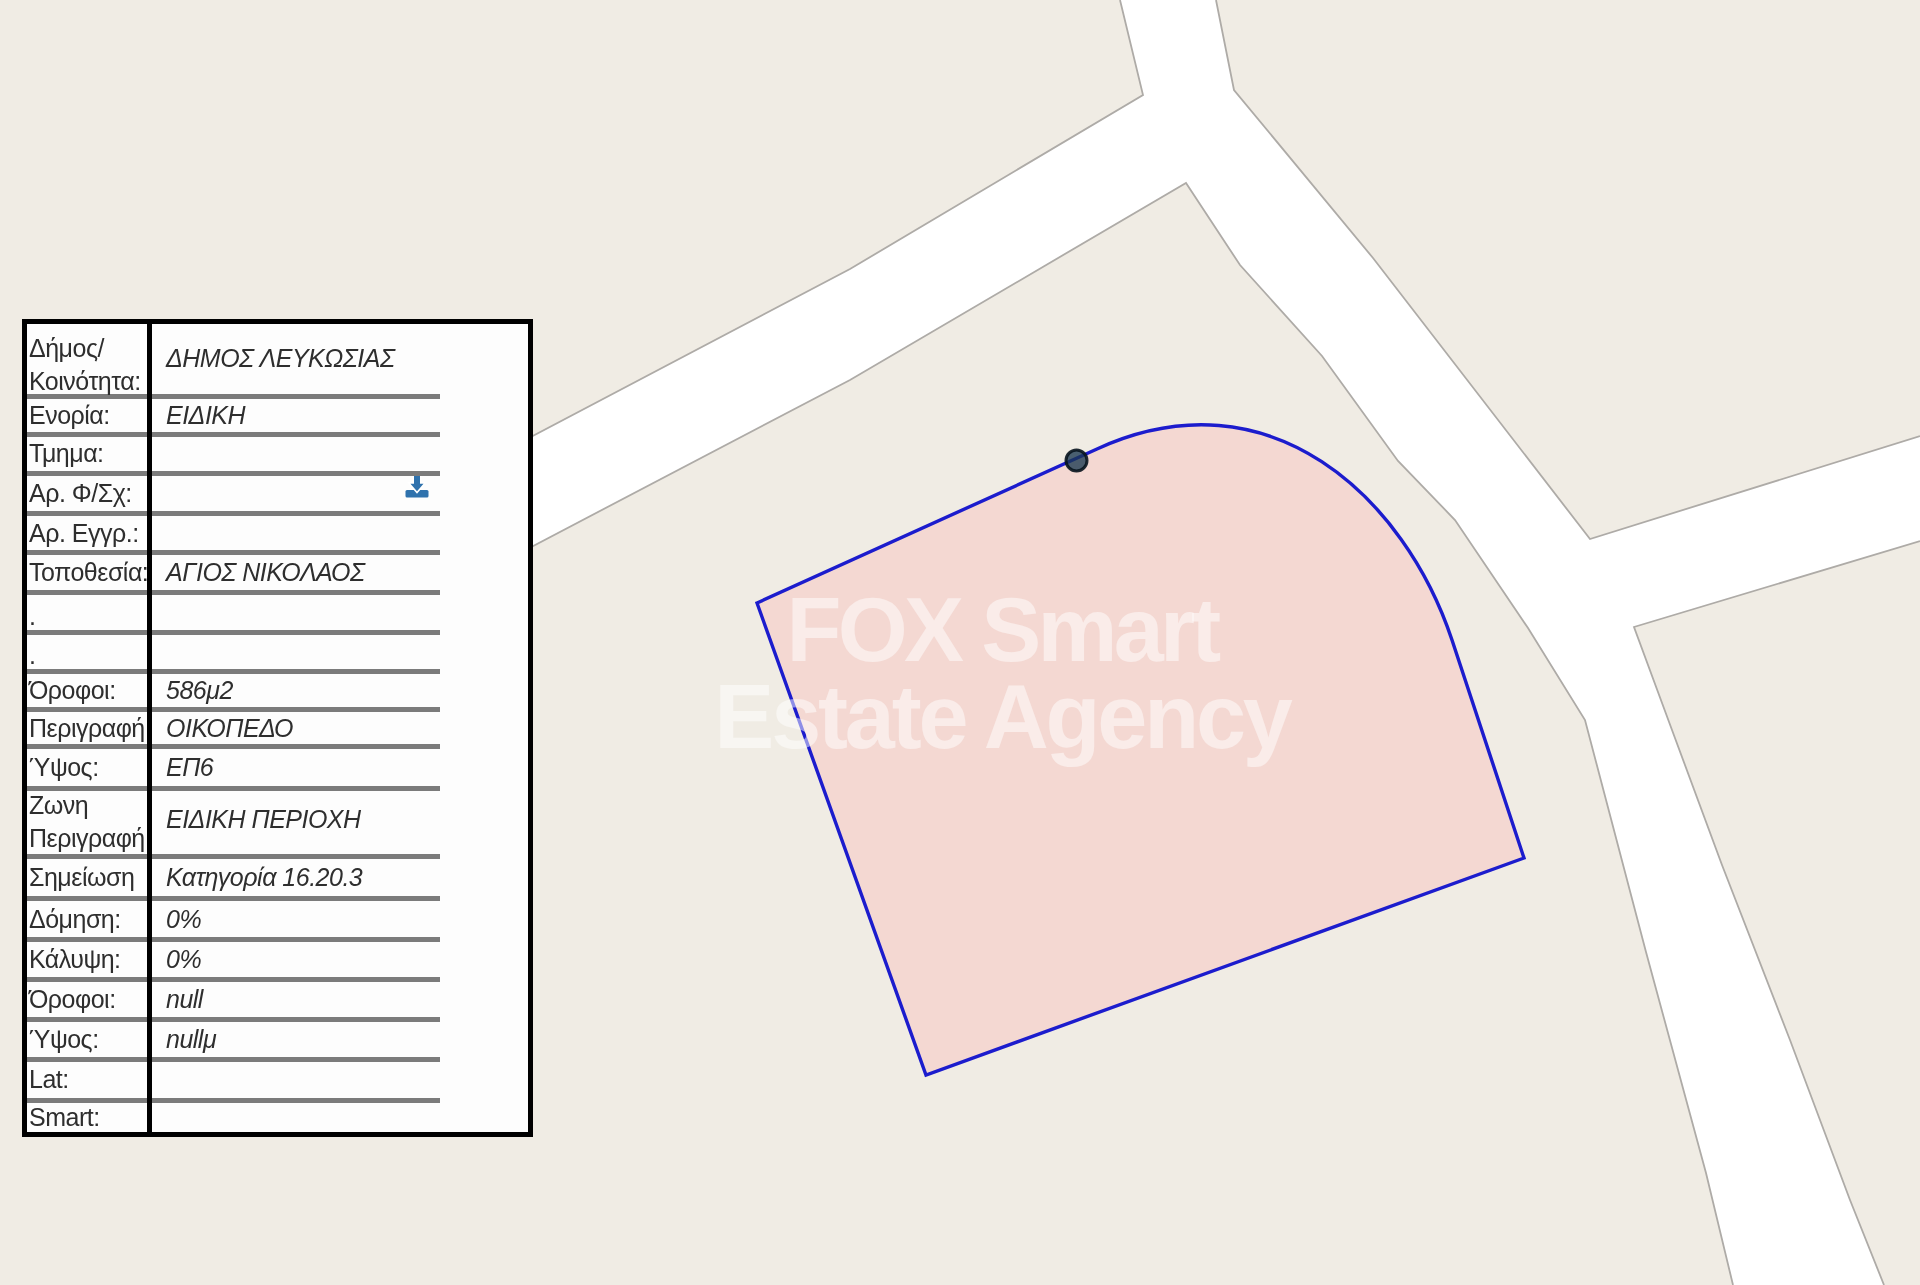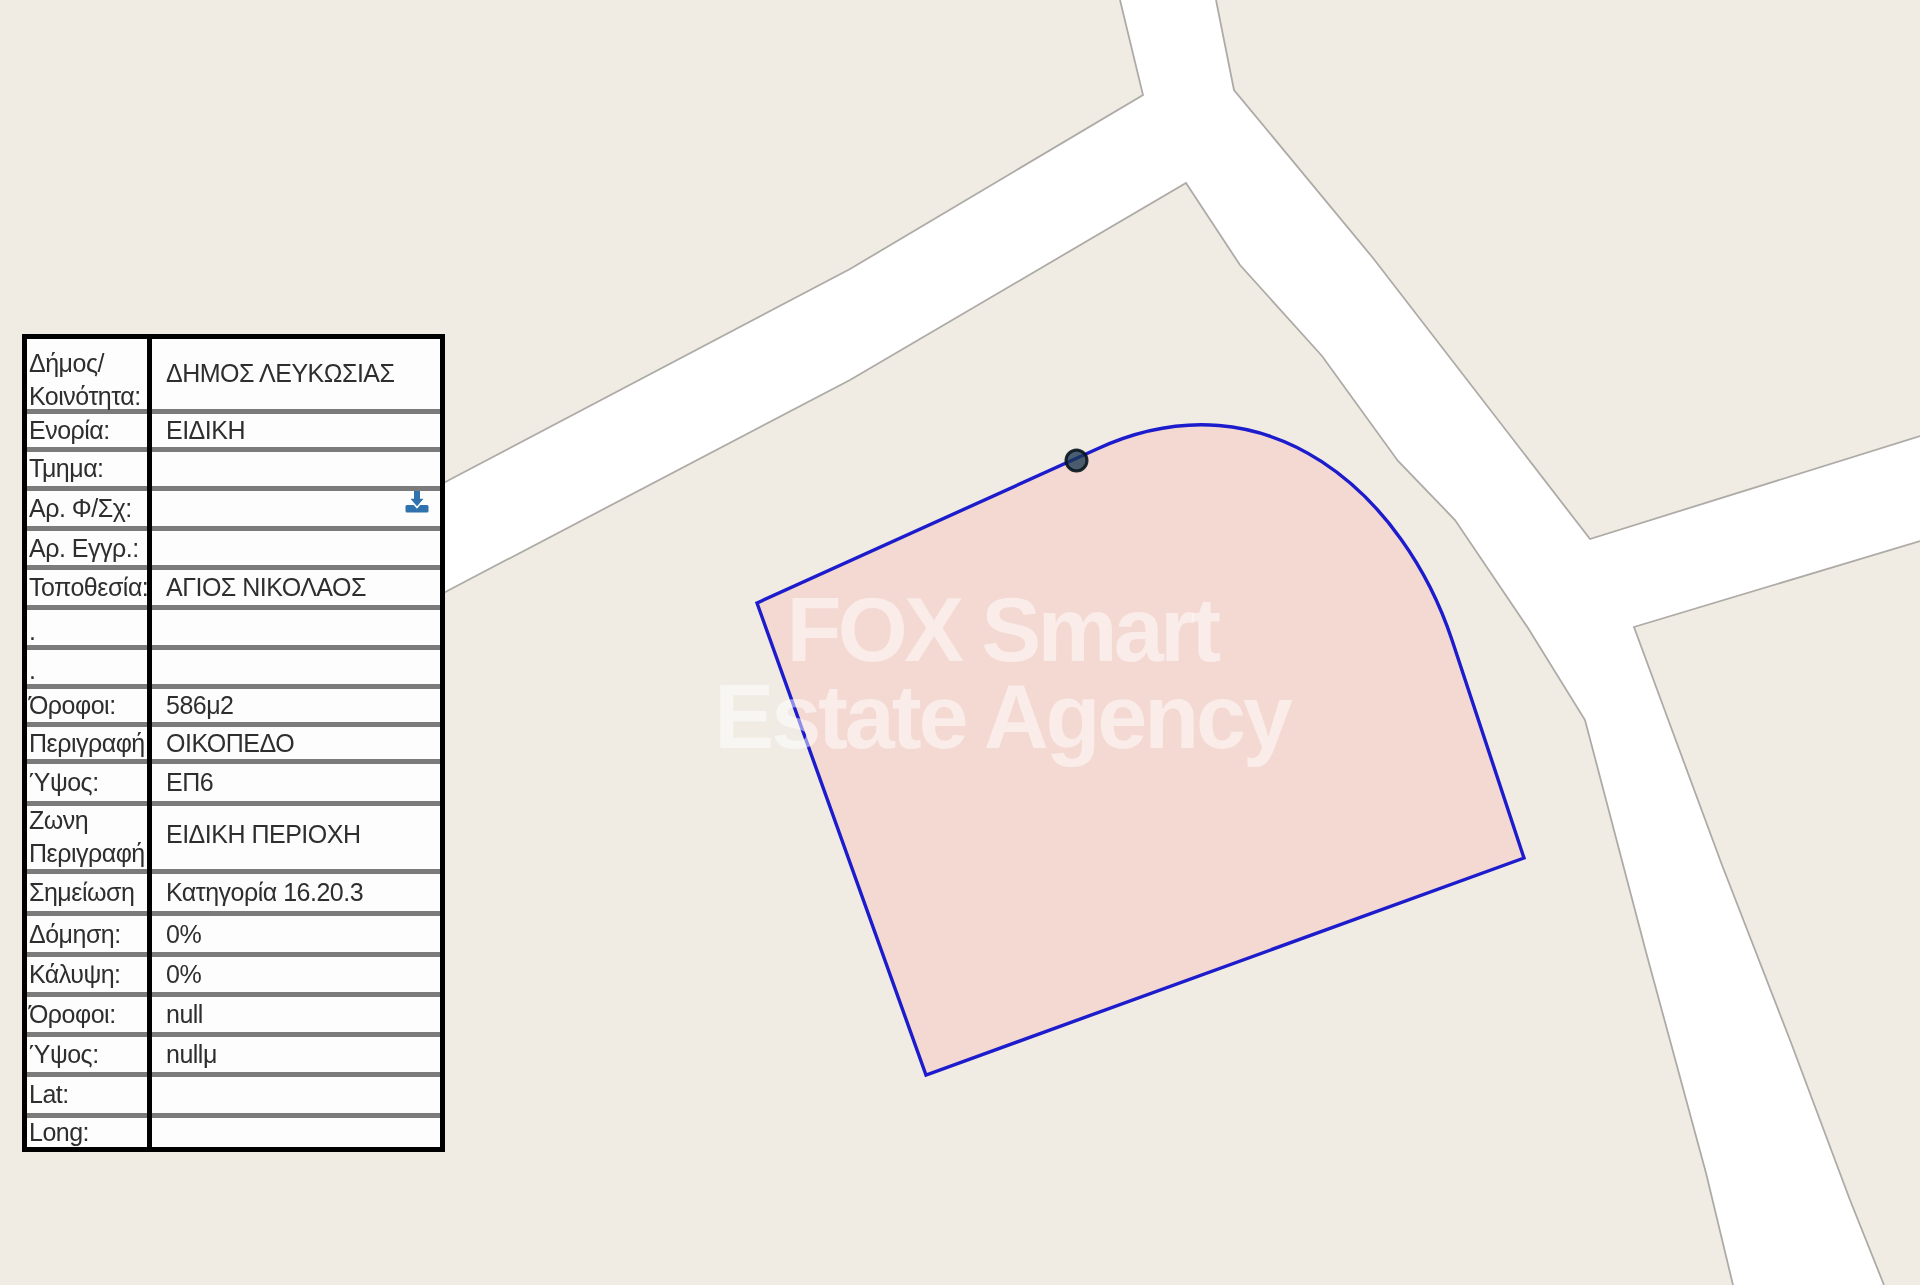--- a/index.html
+++ b/index.html
@@ -1,23 +1,23 @@
 <!DOCTYPE html>
 <html><head>
 <meta charset="utf-8">
 <style>
   html,body{margin:0;padding:0;width:1920px;height:1285px;overflow:hidden;background:#f0ece4;
     font-family:"Liberation Sans", sans-serif;}
   #map{position:absolute;left:0;top:0;}
-  #tbl{position:absolute;left:22px;top:334px;width:423px;height:818px;box-sizing:border-box;
+  #tbl{position:absolute;left:22px;top:319px;width:511px;height:818px;box-sizing:border-box;
        border:5px solid #000;background:#fdfdfd;}
   .sep{position:absolute;left:0;width:413px;height:5px;background:#7b7b7b;z-index:2;}
   .div{position:absolute;left:120px;top:0;width:5px;height:808px;background:#000;z-index:4;}
   .lab{position:absolute;left:2px;font-size:25px;letter-spacing:-0.5px;color:#2e2e2e;white-space:nowrap;line-height:33px;z-index:3;}
-  .val{position:absolute;left:139px;font-size:25px;letter-spacing:-0.5px;color:#2e2e2e;white-space:nowrap;line-height:33px;z-index:3;}
+  .val{position:absolute;left:139px;font-size:25px;letter-spacing:-0.5px;color:#2e2e2e;white-space:nowrap;line-height:33px;z-index:3;font-style:italic;}
 </style>
 </head>
 <body>
 
 <svg id="map" width="1920" height="1285" viewBox="0 0 1920 1285">
 
   <rect x="0" y="0" width="1920" height="1285" fill="#f0ece4"></rect>
 
   <polygon fill="#ffffff" points="1120,0 1143,95 850,269 451,479 438,486 438,596 451,589 850,380 1186,183 1240,265 1322,356 1398,461 1455,520 1528,628 1585,720 1646,952 1706,1173 1733,1285 1884,1285 1850,1200 1790,1040 1722,865 1672,730 1634,627 1920,541 1920,436 1590,539 1373,258 1234,90 1216,0"></polygon>
 
@@ -107,14 +107,14 @@
   <div class="val" style="top:618.5px">0%</div>
 
   <div class="lab" style="top:659px">Όροφοι:</div>
   <div class="val" style="top:659px">null</div>
 
   <div class="lab" style="top:699px">Ύψος:</div>
   <div class="val" style="top:699px">nullμ</div>
 
   <div class="lab" style="top:739px">Lat:</div>
 
-  <div class="lab" style="top:776.5px">Long:</div>
+  <div class="lab" style="top:776.5px">Smart:</div>
 </div>
 
 </body></html>

